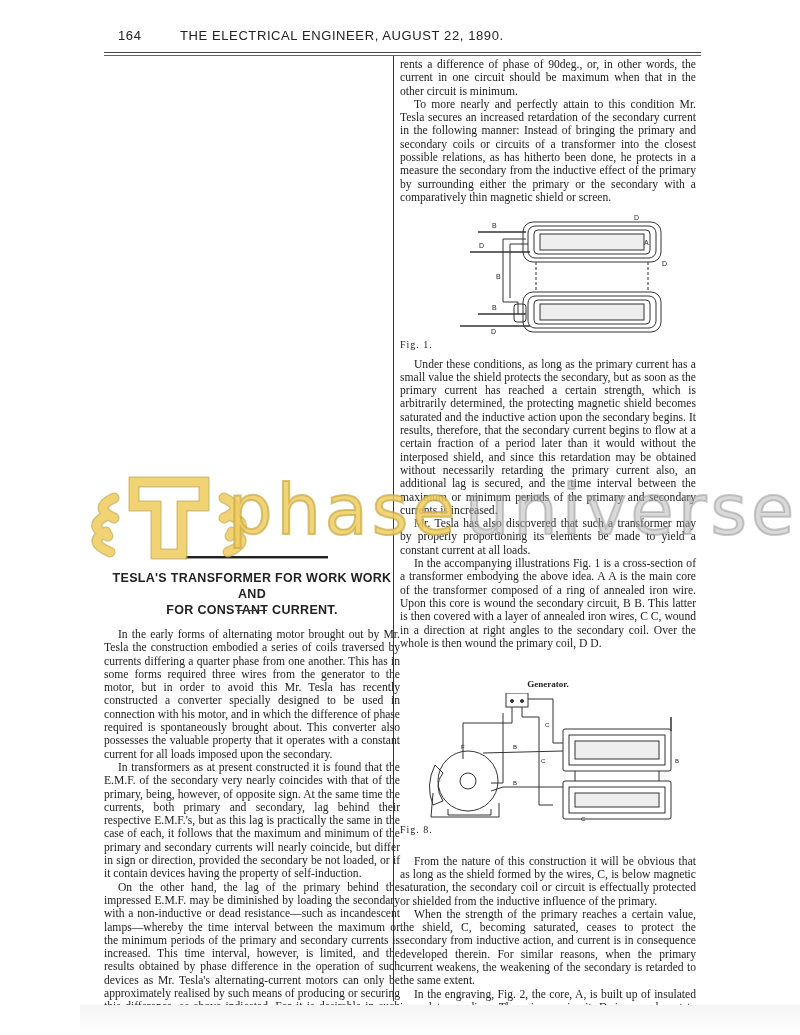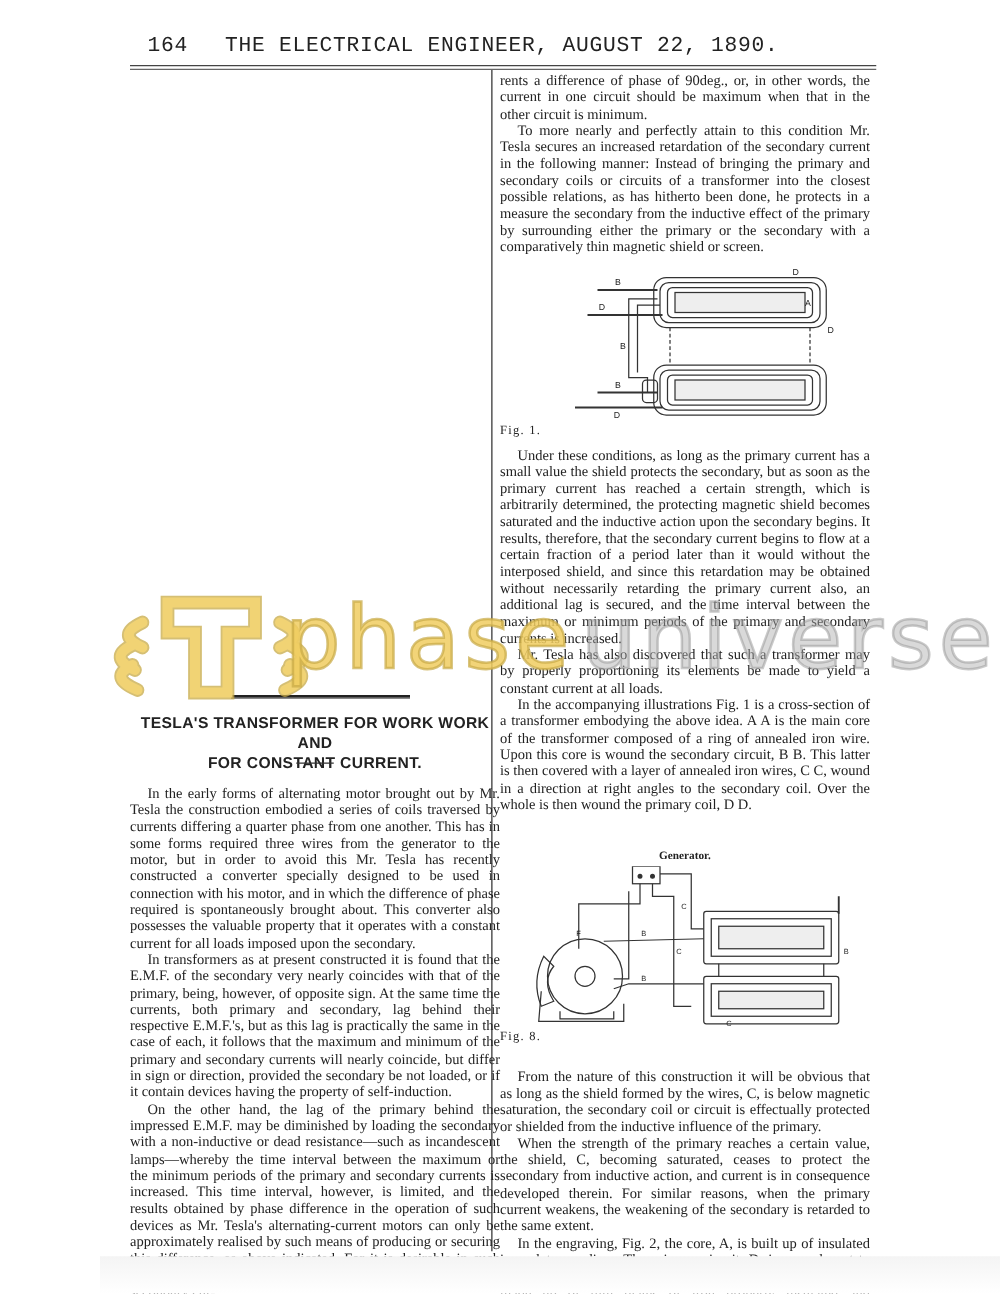--- a/index.html
+++ b/index.html
@@ -3,21 +3,21 @@
 <meta charset="utf-8">
 <style>
   html, body { margin: 0; padding: 0; }
   body {
     width: 800px; height: 1035px; background: #ffffff; position: relative; overflow: hidden;
     font-family: "DejaVu Serif", "Liberation Serif", serif; color: #1e1e1e;
   }
   .page { position: absolute; left: 0; top: 0; width: 800px; height: 1035px; }
   .header {
     position: absolute; left: 105px; top: 28px; width: 600px; height: 20px;
-    font-family: Liberation Mono, monospace; font-size: 17px; letter-spacing: 0.6px; color: #222;
+    font-family: Liberation Sans, sans-serif; font-size: 13px; letter-spacing: 0.6px; color: #222;
   }
   .header .pno { position: absolute; left: 13px; top: 0; }
   .header .title { position: absolute; left: 75px; top: 0; }
   .rule-top { position: absolute; left: 104px; top: 52px; width: 597px; height: 1px; background: #444; }
   .rule-top2 { position: absolute; left: 104px; top: 55px; width: 597px; height: 1px; background: #666; }
   .vrule { position: absolute; left: 393px; top: 56px; width: 1px; height: 945px; background: #333; }
 
   .col { position: absolute; font-family: "Liberation Serif", serif; font-size: 11.6px; line-height: 13.3px; text-align: justify; color: #222; }
   .col p { margin: 0; text-indent: 14px; }
   .col p.noindent { text-indent: 0; }

